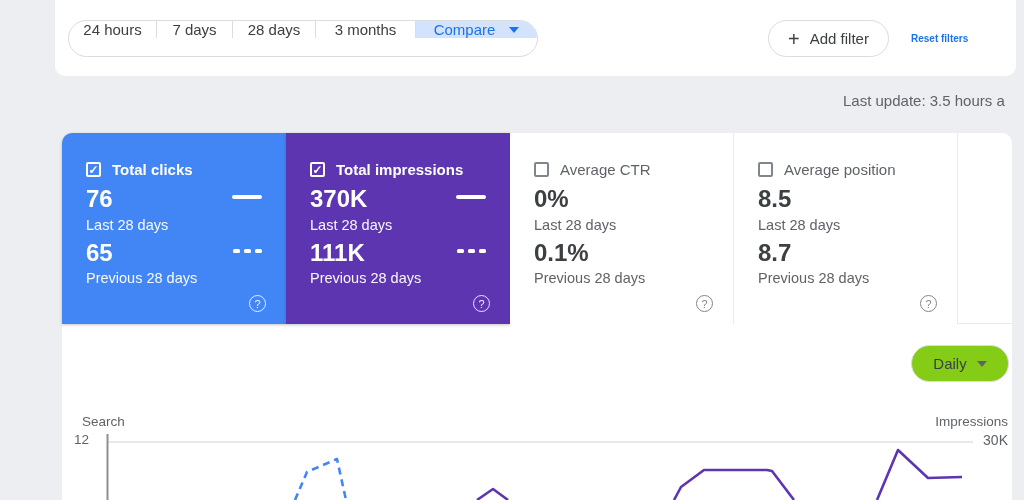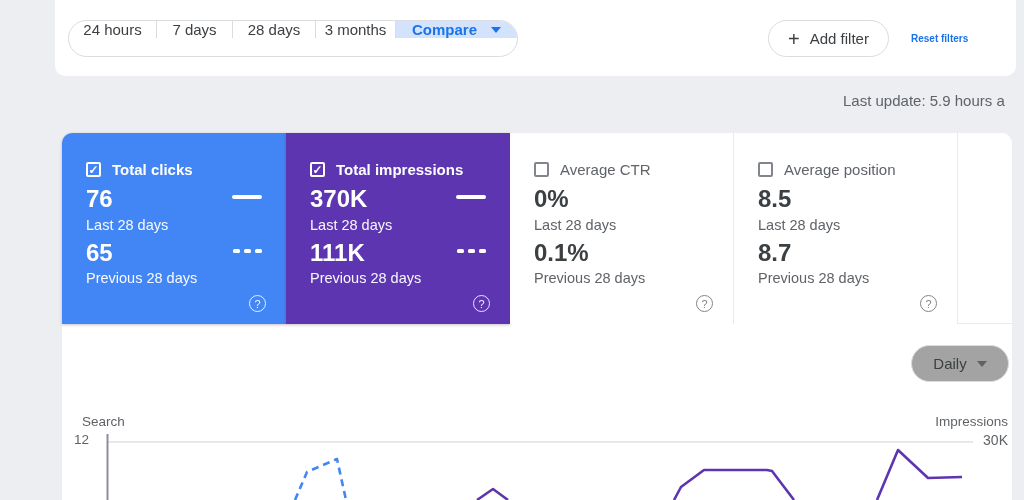--- a/index.html
+++ b/index.html
@@ -20,23 +20,23 @@
     position:absolute; left:13px; top:20px; height:37px;
     display:flex; align-items:flex-start;
     border:1px solid #dadce0; border-radius:19px; overflow:hidden; background:#fff;
   }
   .seg {
     display:flex; align-items:center; justify-content:center;
     font-size:15px; color:#3c4043; cursor:pointer; white-space:nowrap;
     border-left:1px solid #dadce0; padding:0 4px;
   }
   .seg:first-child { border-left:none; }
-  .seg-24 { width:87px; } .seg-7 { width:76px; } .seg-28 { width:83px; } .seg-3m { width:80px; }
+  .seg-24 { width:87px; } .seg-7 { width:76px; } .seg-28 { width:83px; } .seg-3m { width:100px; }
   .seg-compare {
-    width:122px; background:#d3e3fd; color:#1a73e8; font-weight:bold; gap:14px;
+    width:122px; background:#d3e3fd; color:#1a73e8; font-weight:normal; gap:14px;
   }
   .caret {
     width:0; height:0; border-left:5px solid transparent; border-right:5px solid transparent;
     border-top:6px solid #5f6368; display:inline-block;
   }
   .caret.blue { border-top-color:#1a73e8; }
   .pill {
     position:absolute; top:20px; height:37px;
     display:flex; align-items:center; justify-content:center; gap:10px;
     border:1px solid #dadce0; border-radius:19px; background:#fff;
@@ -105,21 +105,21 @@
     position:absolute; right:20px; bottom:12px; width:17px; height:17px; border-radius:50%;
     font-size:11px; display:flex; align-items:center; justify-content:center; cursor:pointer;
   }
   .tile-colored .help-icon { border:1.5px solid rgba(255,255,255,.85); color:rgba(255,255,255,.9); }
   .tile-plain  .help-icon { border:1.5px solid #80868b; color:#80868b; }
 
   
   .daily-btn {
     position:absolute; left:911px; top:345px; width:98px; height:37px;
     display:flex; align-items:center; justify-content:center; gap:10px;
-    border:1px solid #dadce0; border-radius:19px; background:#a3a3a3;
+    border:1px solid #dadce0; border-radius:19px; background:#84cc16;
     font-size:15px; color:#3c4043; cursor:pointer;
   }
   .axis-label { position:absolute; font-size:13.5px; color:#5f6368; white-space:nowrap; }
   .clicks-label { left:82px; top:414px; }
   .impressions-label { left:848px; top:414px; width:160px; text-align:right; }
   .tick-left  { position:absolute; left:74px;  top:432px; width:30px; 
                 font-size:13.5px; color:#5f6368; }
   .tick-right { position:absolute; left:848px; top:432px; width:160px; text-align:right;
                 font-size:14px; color:#5f6368; }
 
@@ -142,21 +142,21 @@
 
 
   <div class="pill pill-addfilter">
     <span class="plus-glyph">+</span>
     <span>Add filter</span>
   </div>
 
   <div class="reset-link">Reset filters</div>
 </div>
 
-<div class="last-update">Last update: 5.9 hours a</div>
+<div class="last-update">Last update: 3.5 hours a</div>
 
 <div class="main-panel">
   <div class="tiles-row">
 
     <div class="tile tile-1 tile-colored">
       <div class="cb-row">
         <span class="checkbox">✓</span>
         <span class="tile-title">Total clicks</span>
       </div>
       <div class="v1">76</div>

